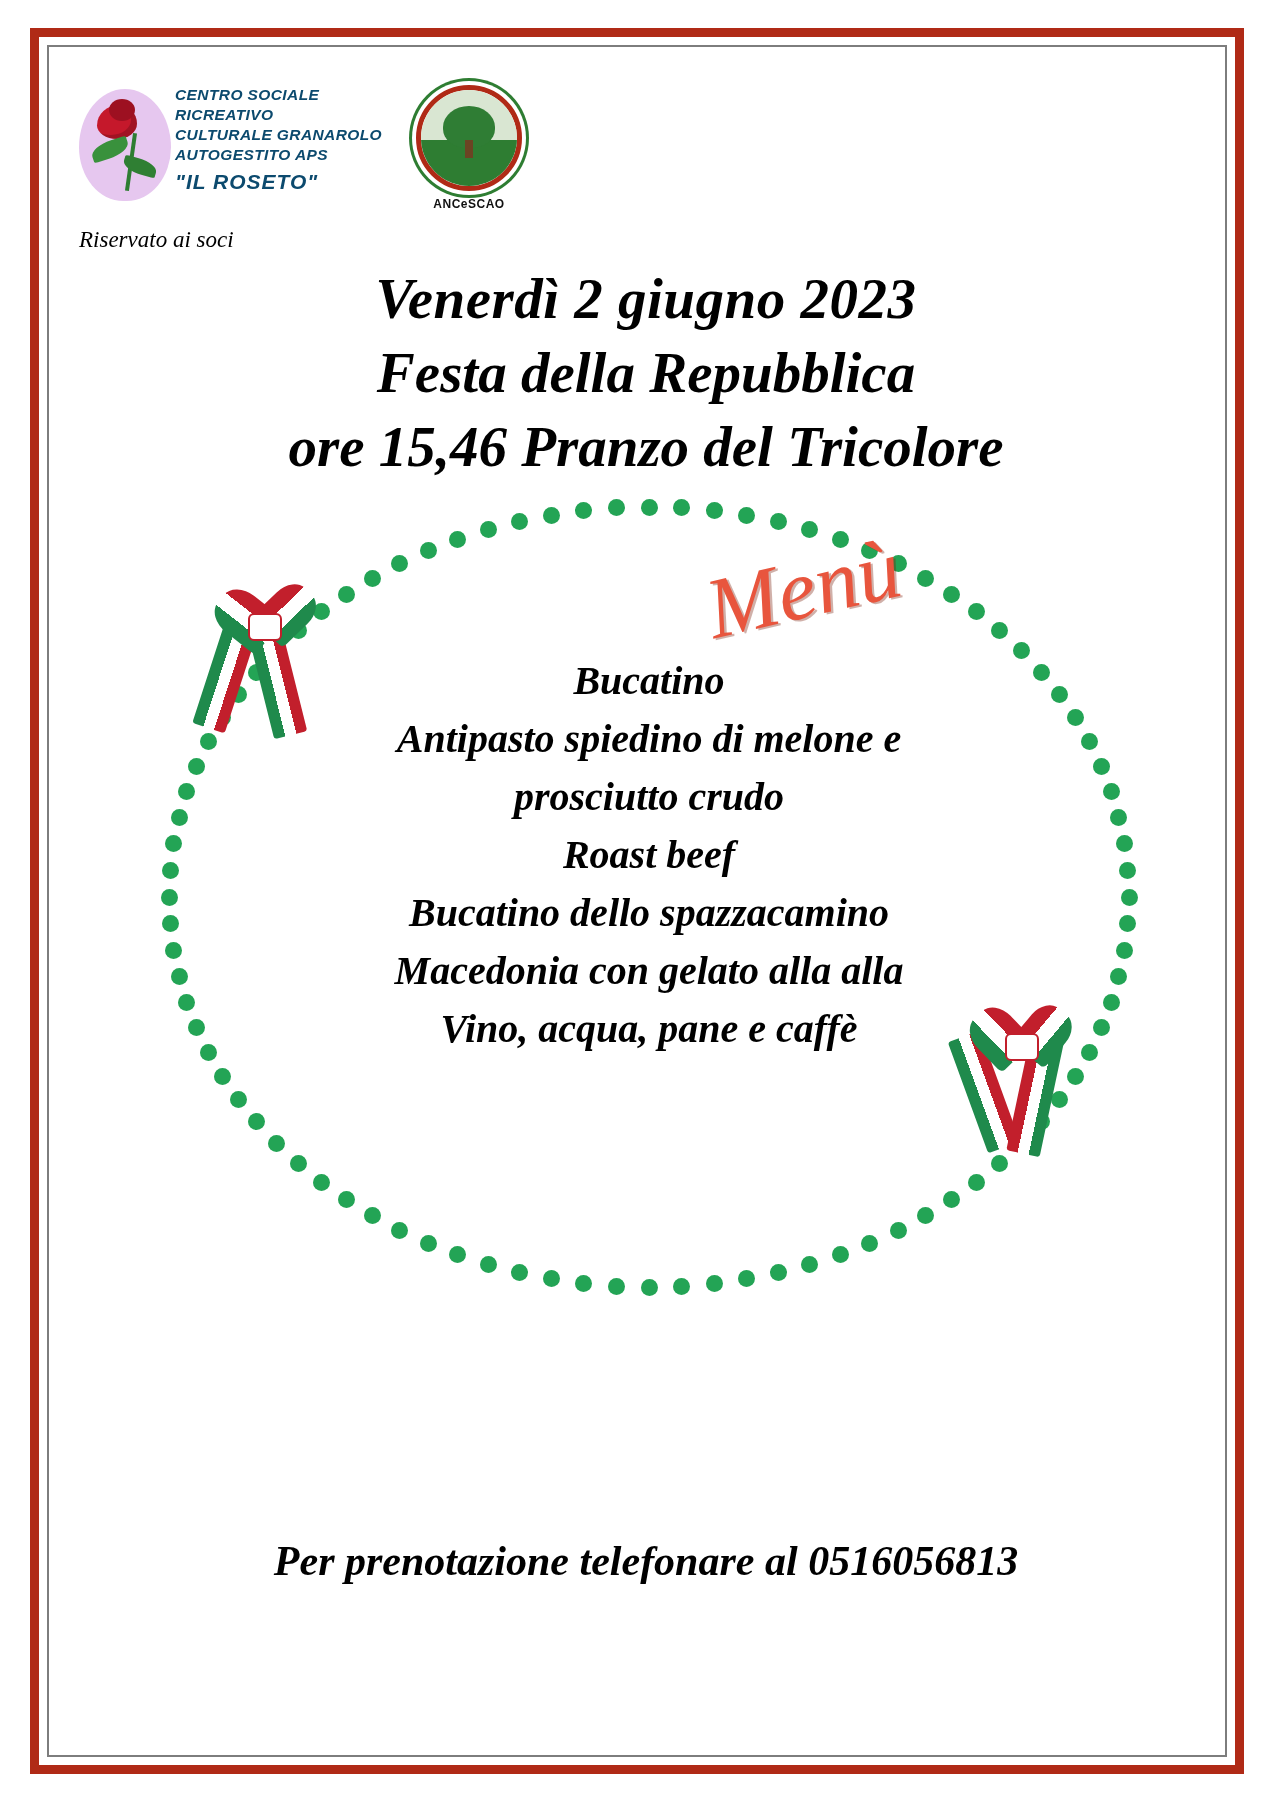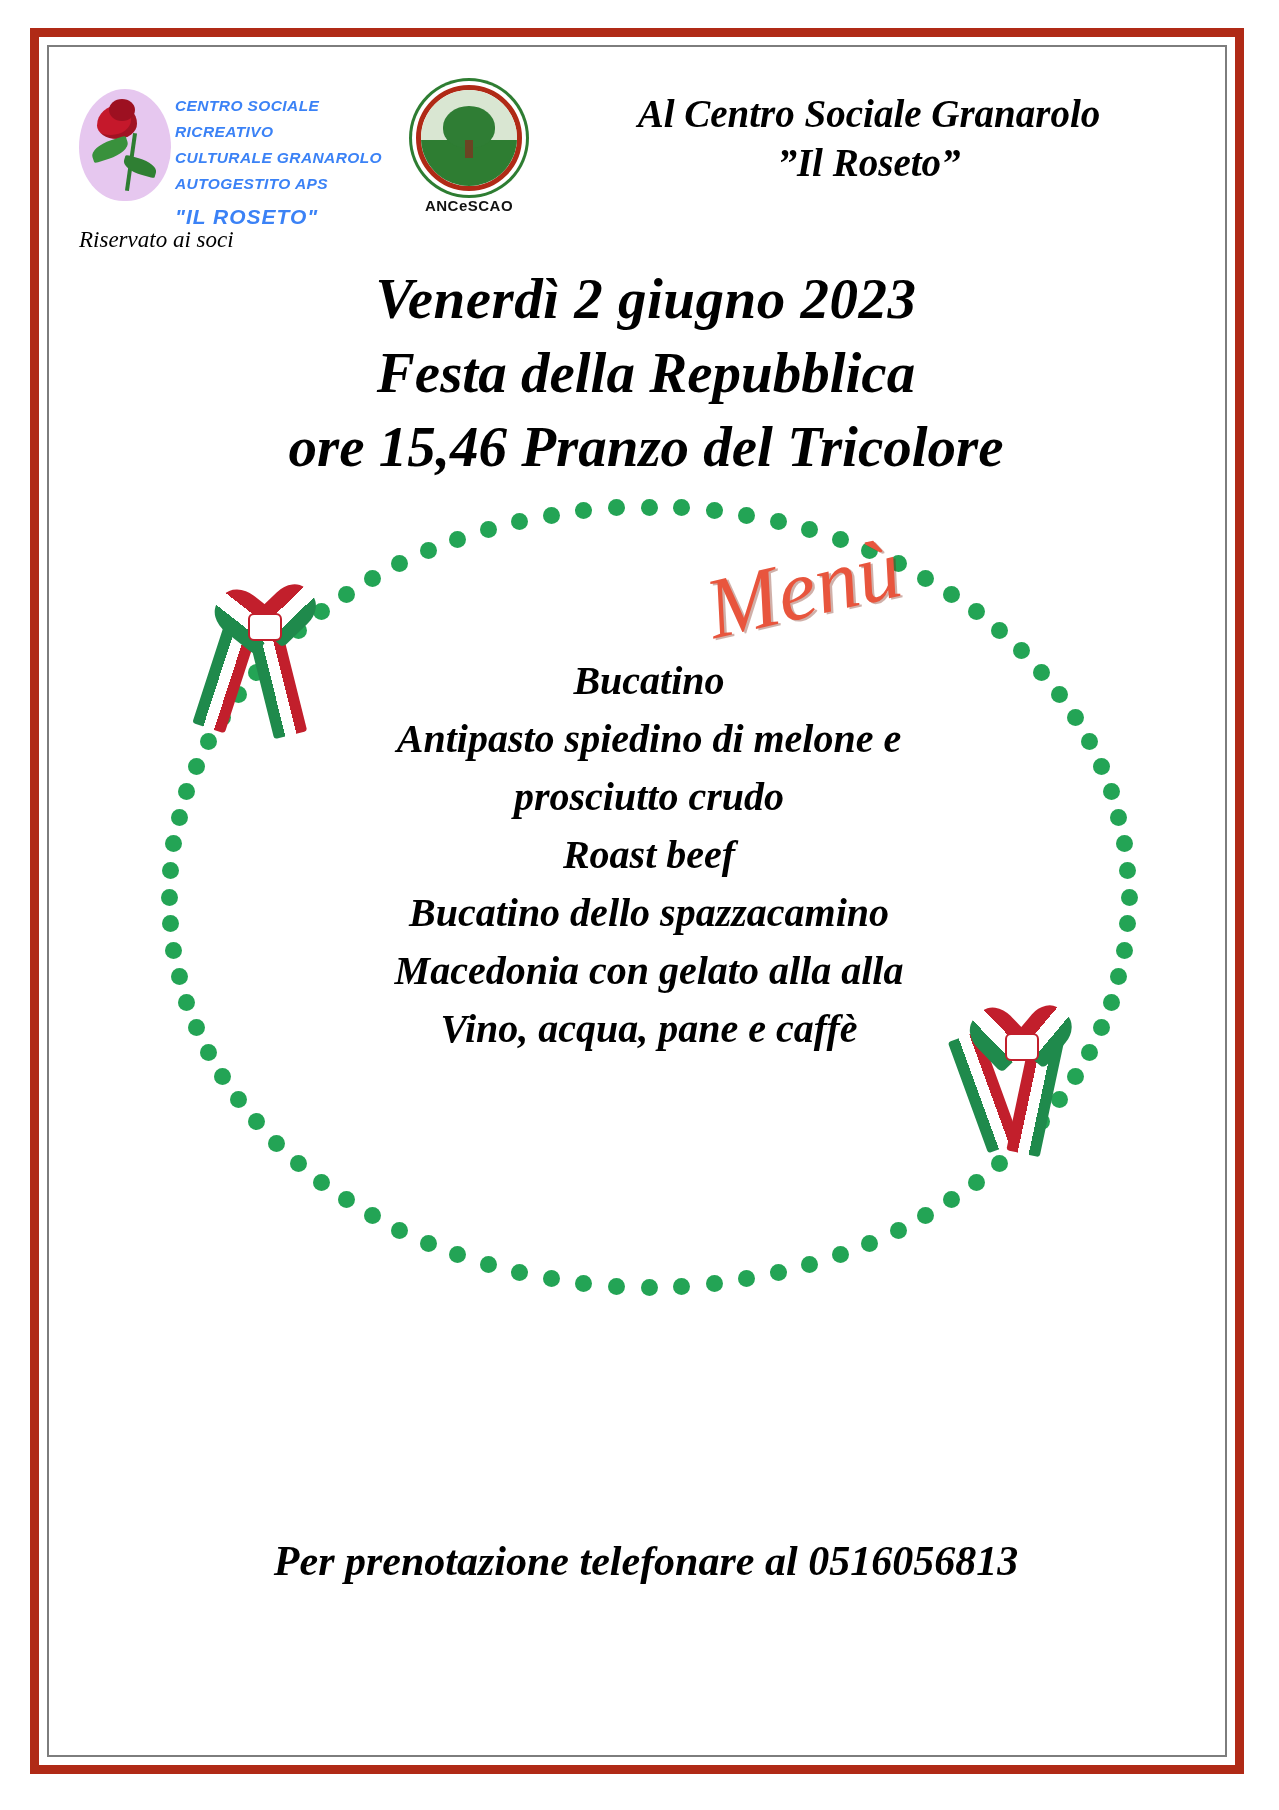--- a/index.html
+++ b/index.html
@@ -94,28 +94,28 @@
   .rose-badge .leaf-b {
     position: absolute;
     left: 44px; top: 70px;
     width: 34px; height: 15px;
     background: #2f7f33;
     border-radius: 10% 60% 10% 60%;
     transform: rotate(16deg);
   }
   .roseto-text {
     position: absolute;
-    left: 96px; top: 8px;
+    left: 96px; top: 0;
     width: 230px;
-    color: #3b82f6;
+    color: #0c4a6e;
     font-family: "Liberation Sans", sans-serif;
     font-weight: bold;
     font-style: italic;
     font-size: 15.5px;
-    line-height: 26px;
+    line-height: 20px;
     letter-spacing: 0.4px;
   }
   .roseto-text .big {
     display: block;
     margin-top: 7px;
     font-size: 21px;
     letter-spacing: 1px;
   }
 
   .logo-ancescao {
@@ -157,21 +157,21 @@
   .ance-circle .trunk {
     position: absolute;
     left: 50%; top: 50px;
     margin-left: -4px;
     width: 8px; height: 18px;
     background: #6b4423;
   }
   .ance-label {
     margin-top: 6px;
     font-family: "Liberation Sans", sans-serif;
-    font-size: 15px;
+    font-size: 12px;
     font-weight: bold;
     color: #111;
     letter-spacing: 0.5px;
   }
 
   .venue {
     position: absolute;
     left: 500px; top: 52px;
     width: 660px;
     text-align: center;
@@ -311,24 +311,20 @@
       <div class="logo-ancescao">
         <div class="ance-circle">
           <div class="sky"></div>
           <div class="ground"></div>
           <div class="tree-top"></div>
           <div class="trunk"></div>
         </div>
         <div class="ance-label">ANCeSCAO</div>
       </div>
 
-      <div class="venue">
-        <div>Al Centro Sociale Granarolo</div>
-        <div>”Il Roseto”</div>
-      </div>
     </div>
 
     <div class="reserved">Riservato ai soci</div>
 
     <div class="title-block">
       <div class="l1">Venerdì 2 giugno 2023</div>
       <div>Festa della Repubblica</div>
       <div>ore 15,46 Pranzo del Tricolore</div>
     </div>
 

